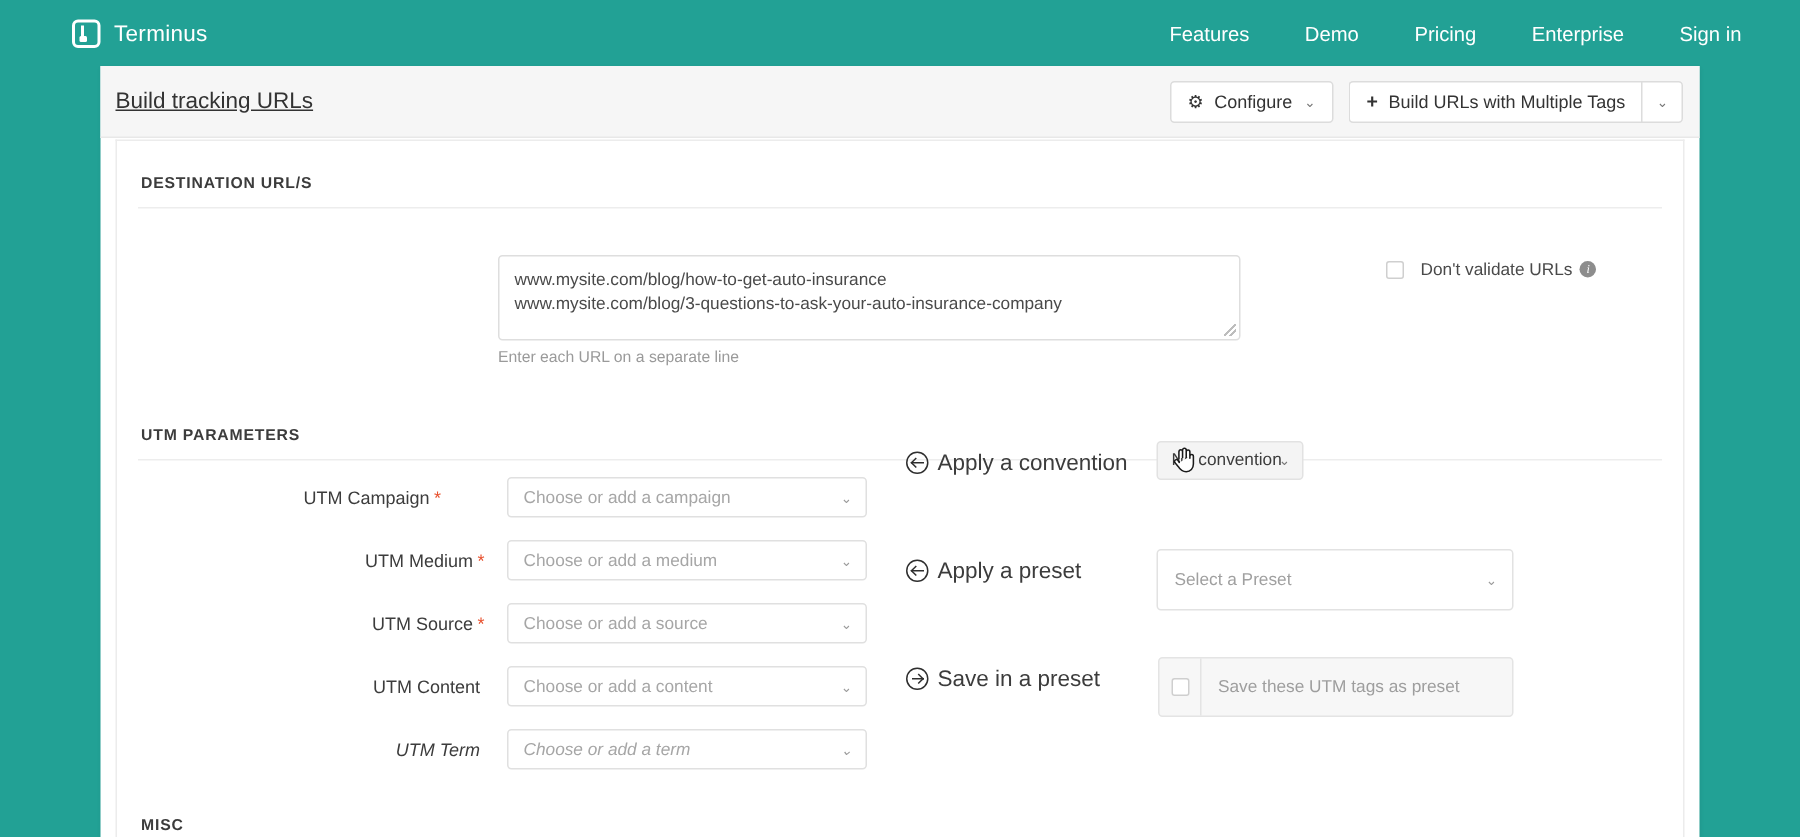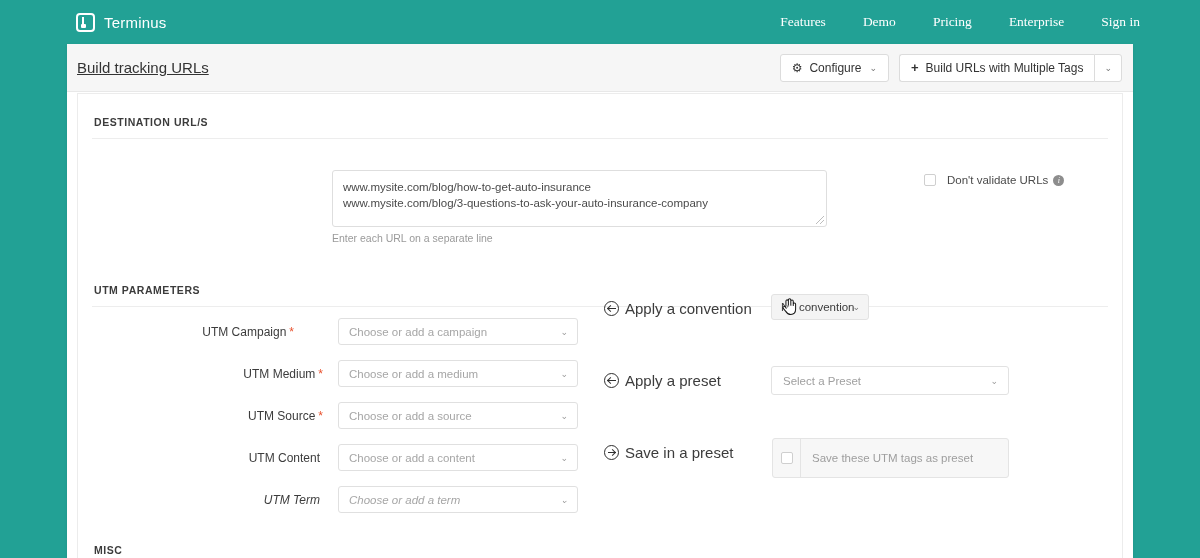--- a/index.html
+++ b/index.html
@@ -10,21 +10,21 @@
     overflow: hidden;
   }
 
   
   .topbar {
     position: absolute; top: 0; left: 0;
     width: 1200px; height: 44px;
     background: #22a195;
     display: flex; align-items: center;
   }
-  .brand { display: flex; align-items: center; margin-left: 76px; }
+  .brand { display: flex; align-items: center; margin-left: 48px; }
   .brand-logo {
     width: 19px; height: 19px;
     border: 2px solid #ffffff;
     border-radius: 4px;
     position: relative;
     margin-right: 9px;
   }
   .brand-logo::before {
     content: ""; position: absolute;
     left: 4px; top: 2px;
@@ -33,21 +33,21 @@
   }
   .brand-logo::after {
     content: ""; position: absolute;
     left: 3px; top: 9px;
     width: 5px; height: 4px;
     background: #ffffff;
     border-radius: 1px;
   }
   .brand-name { color: #ffffff; font-size: 15px; letter-spacing: .2px; }
 
-  .nav { margin-left: auto; margin-right: 60px; display: flex; align-items: center; font-family: Liberation Serif, serif; }
+  .nav { margin-left: auto; margin-right: 39px; display: flex; align-items: center; }
   .nav a {
     color: #ffffff; font-size: 13.5px; text-decoration: none;
     margin-left: 37px; white-space: nowrap;
   }
 
   
   .card {
     position: absolute; left: 67px; top: 44px;
     width: 1066px; height: 514px;
     background: #ffffff;
@@ -210,21 +210,21 @@
     font-size: 11.5px; color: #3c3c3c;
     cursor: pointer;
   }
   .conv-select .caret {
     position: absolute; right: 8px; top: 50%; transform: translateY(-50%);
     font-size: 9px; color: #777;
   }
 
   .preset-select {
     position: absolute; left: 771px; top: 366px;
-    width: 238px; height: 29px;
+    width: 238px; height: 41px;
     border: 1px solid #e2e2e2; border-radius: 3px;
     background: #ffffff;
     display: flex; align-items: center;
     padding: 0 11px;
     font-size: 11.5px; color: #a0a0a0;
     cursor: pointer;
   }
   .preset-select .caret {
     position: absolute; right: 10px; top: 50%; transform: translateY(-50%);
     font-size: 9px; color: #9b9b9b;

